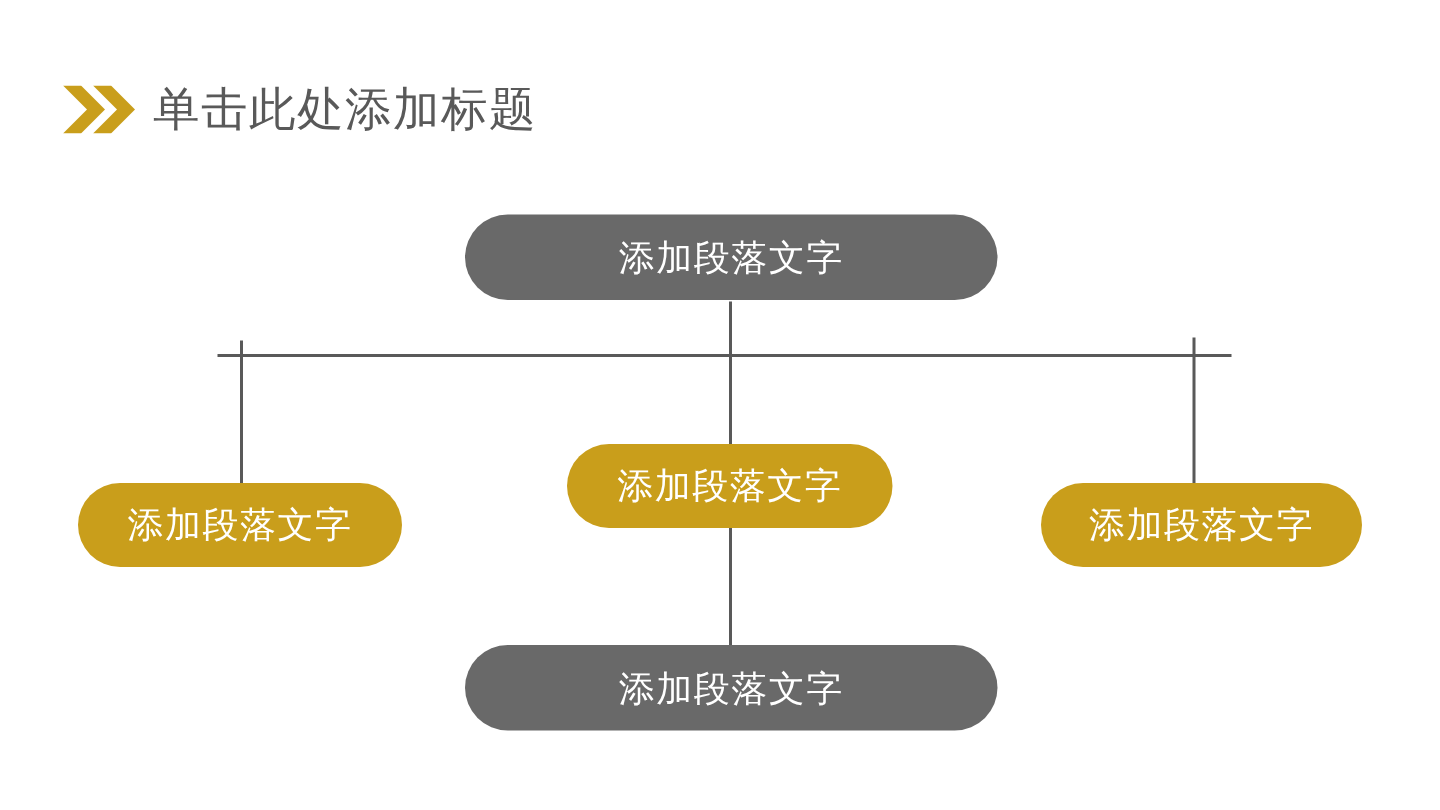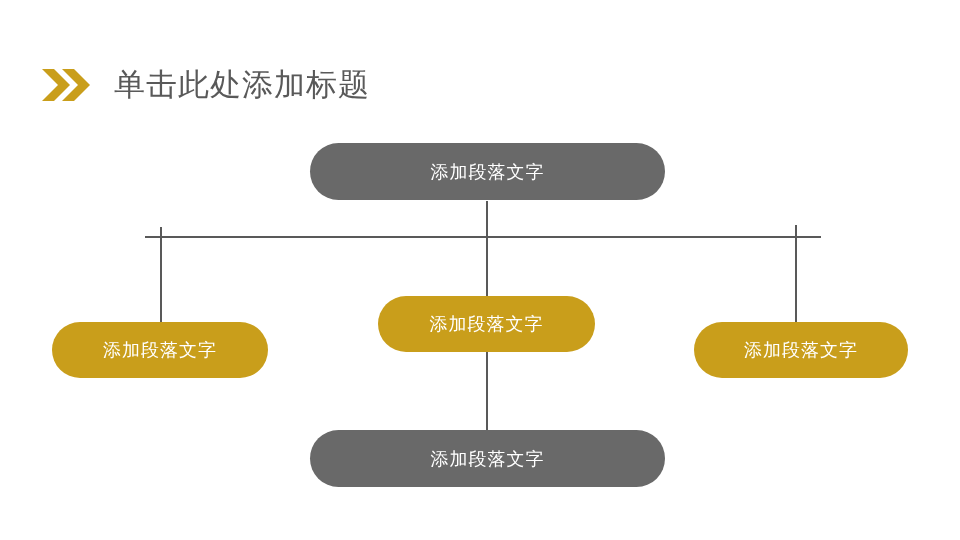--- a/index.html
+++ b/index.html
@@ -33,21 +33,21 @@
     align-items: center;
   }
   .chevrons {
     width: 48px;
     height: 32px;
     flex: 0 0 auto;
     margin-right: 8px;
   }
   .chevrons polygon { fill: var(--gold); }
   .slide-title {
-    margin: 16px;
+    margin: 4px;
     font-size: 31px;
     font-weight: 400;
     letter-spacing: 1px;
     color: var(--title-text);
     line-height: 1.1;
     white-space: nowrap;
     cursor: text;
   }
 
   
@@ -66,21 +66,21 @@
   .pill {
     position: absolute;
     display: flex;
     align-items: center;
     justify-content: center;
     border-radius: 29px;
     cursor: pointer;
   }
   .pill .pill-label {
     color: var(--node-text);
-    font-size: 18px;
+    font-size: 24px;
     letter-spacing: 1px;
     white-space: nowrap;
   }
   .pill.gray { background: var(--gray); }
   .pill.gold { background: var(--gold); }
 
   .node-top           { left: 310px; top: 143px; width: 355px; height: 57px; }
   .node-branch-left   { left: 52px;  top: 322px; width: 216px; height: 56px; }
   .node-branch-middle { left: 378px; top: 296px; width: 217px; height: 56px; }
   .node-branch-right  { left: 694px; top: 322px; width: 214px; height: 56px; }

